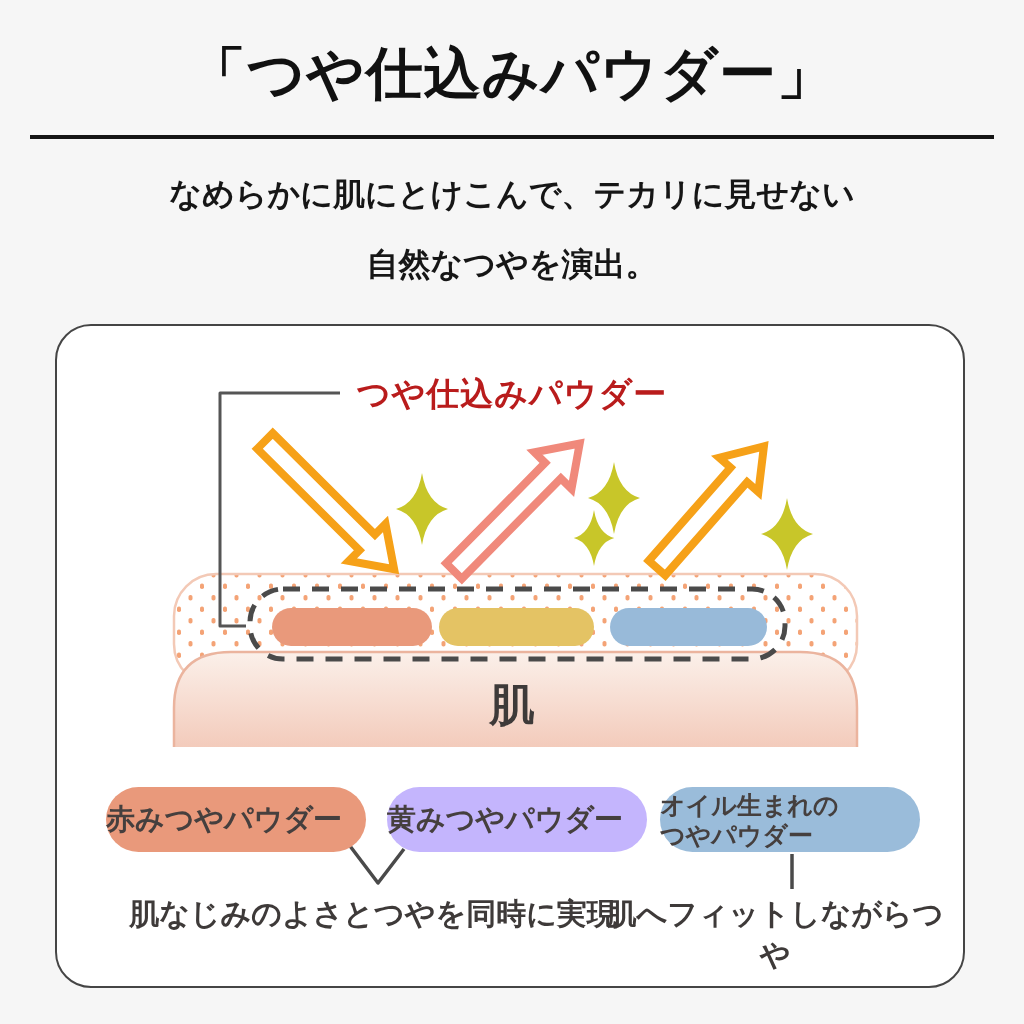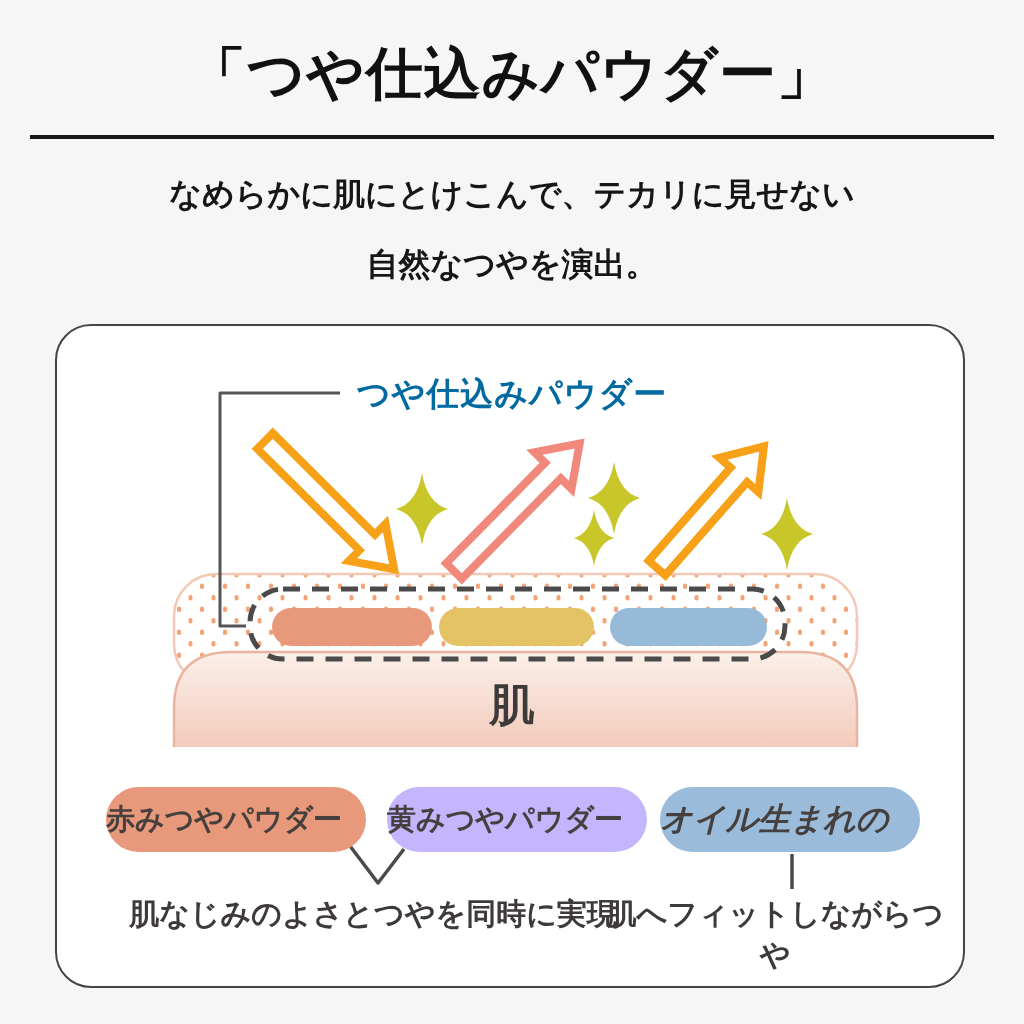--- a/index.html
+++ b/index.html
@@ -25,35 +25,35 @@
   .subtitle.l2{top:243px;}
   
   .card{
     top:324px;left:55px;width:910px;height:664px;
     background:#FFFFFF;border:2px solid #454545;border-radius:36px;
     box-sizing:border-box;overflow:hidden;
   }
   .card svg.diagram{position:absolute;top:0;left:0;}
   .powder-label{
     top:46px;left:0;width:910px;text-align:center;
-    font-size:33px;font-weight:800;color:#0369a1;letter-spacing:1px;
+    font-size:33px;font-weight:800;color:#b91c1c;letter-spacing:1px;
   }
   .skin-label{
     top:349px;left:0;width:910px;text-align:center;
     font-size:45px;font-weight:600;color:#3E3A39;
   }
   
   .pill{
     top:461px;height:65px;border-radius:33px;
     display:flex;flex-direction:column;align-items:flex-start;justify-content:center;
     color:#453F3E;font-weight:700;text-align:center;box-sizing:border-box;
   }
   .pill.red{left:49px;width:260px;font-size:29px;}
   .pill.yellow{left:330px;width:260px;font-size:29px;}
-  .pill.blue{left:603px;width:260px;font-size:32px;line-height:1.2;font-style:italic;}
+  .pill.blue{left:603px;width:260px;font-size:25px;line-height:1.2;}
   
   .caption{
     top:568px;font-size:30px;font-weight:700;color:#3E3A39;
     text-align:center;letter-spacing:0px;
   }
   .caption.left{left:71px;width:490px;}
   .caption.right{left:548px;width:340px;}
 </style>
 </head>
 <body>
@@ -121,17 +121,18 @@
   <div class="abs skin-label">肌</div>
 
   <div class="abs pill red" style="background-color: rgb(233, 153, 123);">
     <span>赤みつやパウダー</span>
   </div>
   <div class="abs pill yellow" style="background-color: #c4b5fd;">
     <span>黄みつやパウダー</span>
   </div>
   <div class="abs pill blue" style="background-color: rgb(154, 188, 218);">
     <span>オイル生まれの</span>
+    <span>つやパウダー</span>
   </div>
 
   <div class="abs caption left">肌なじみのよさとつやを同時に実現</div>
   <div class="abs caption right">肌へフィットしながらつや</div>
 </div>
 
 </body></html>

